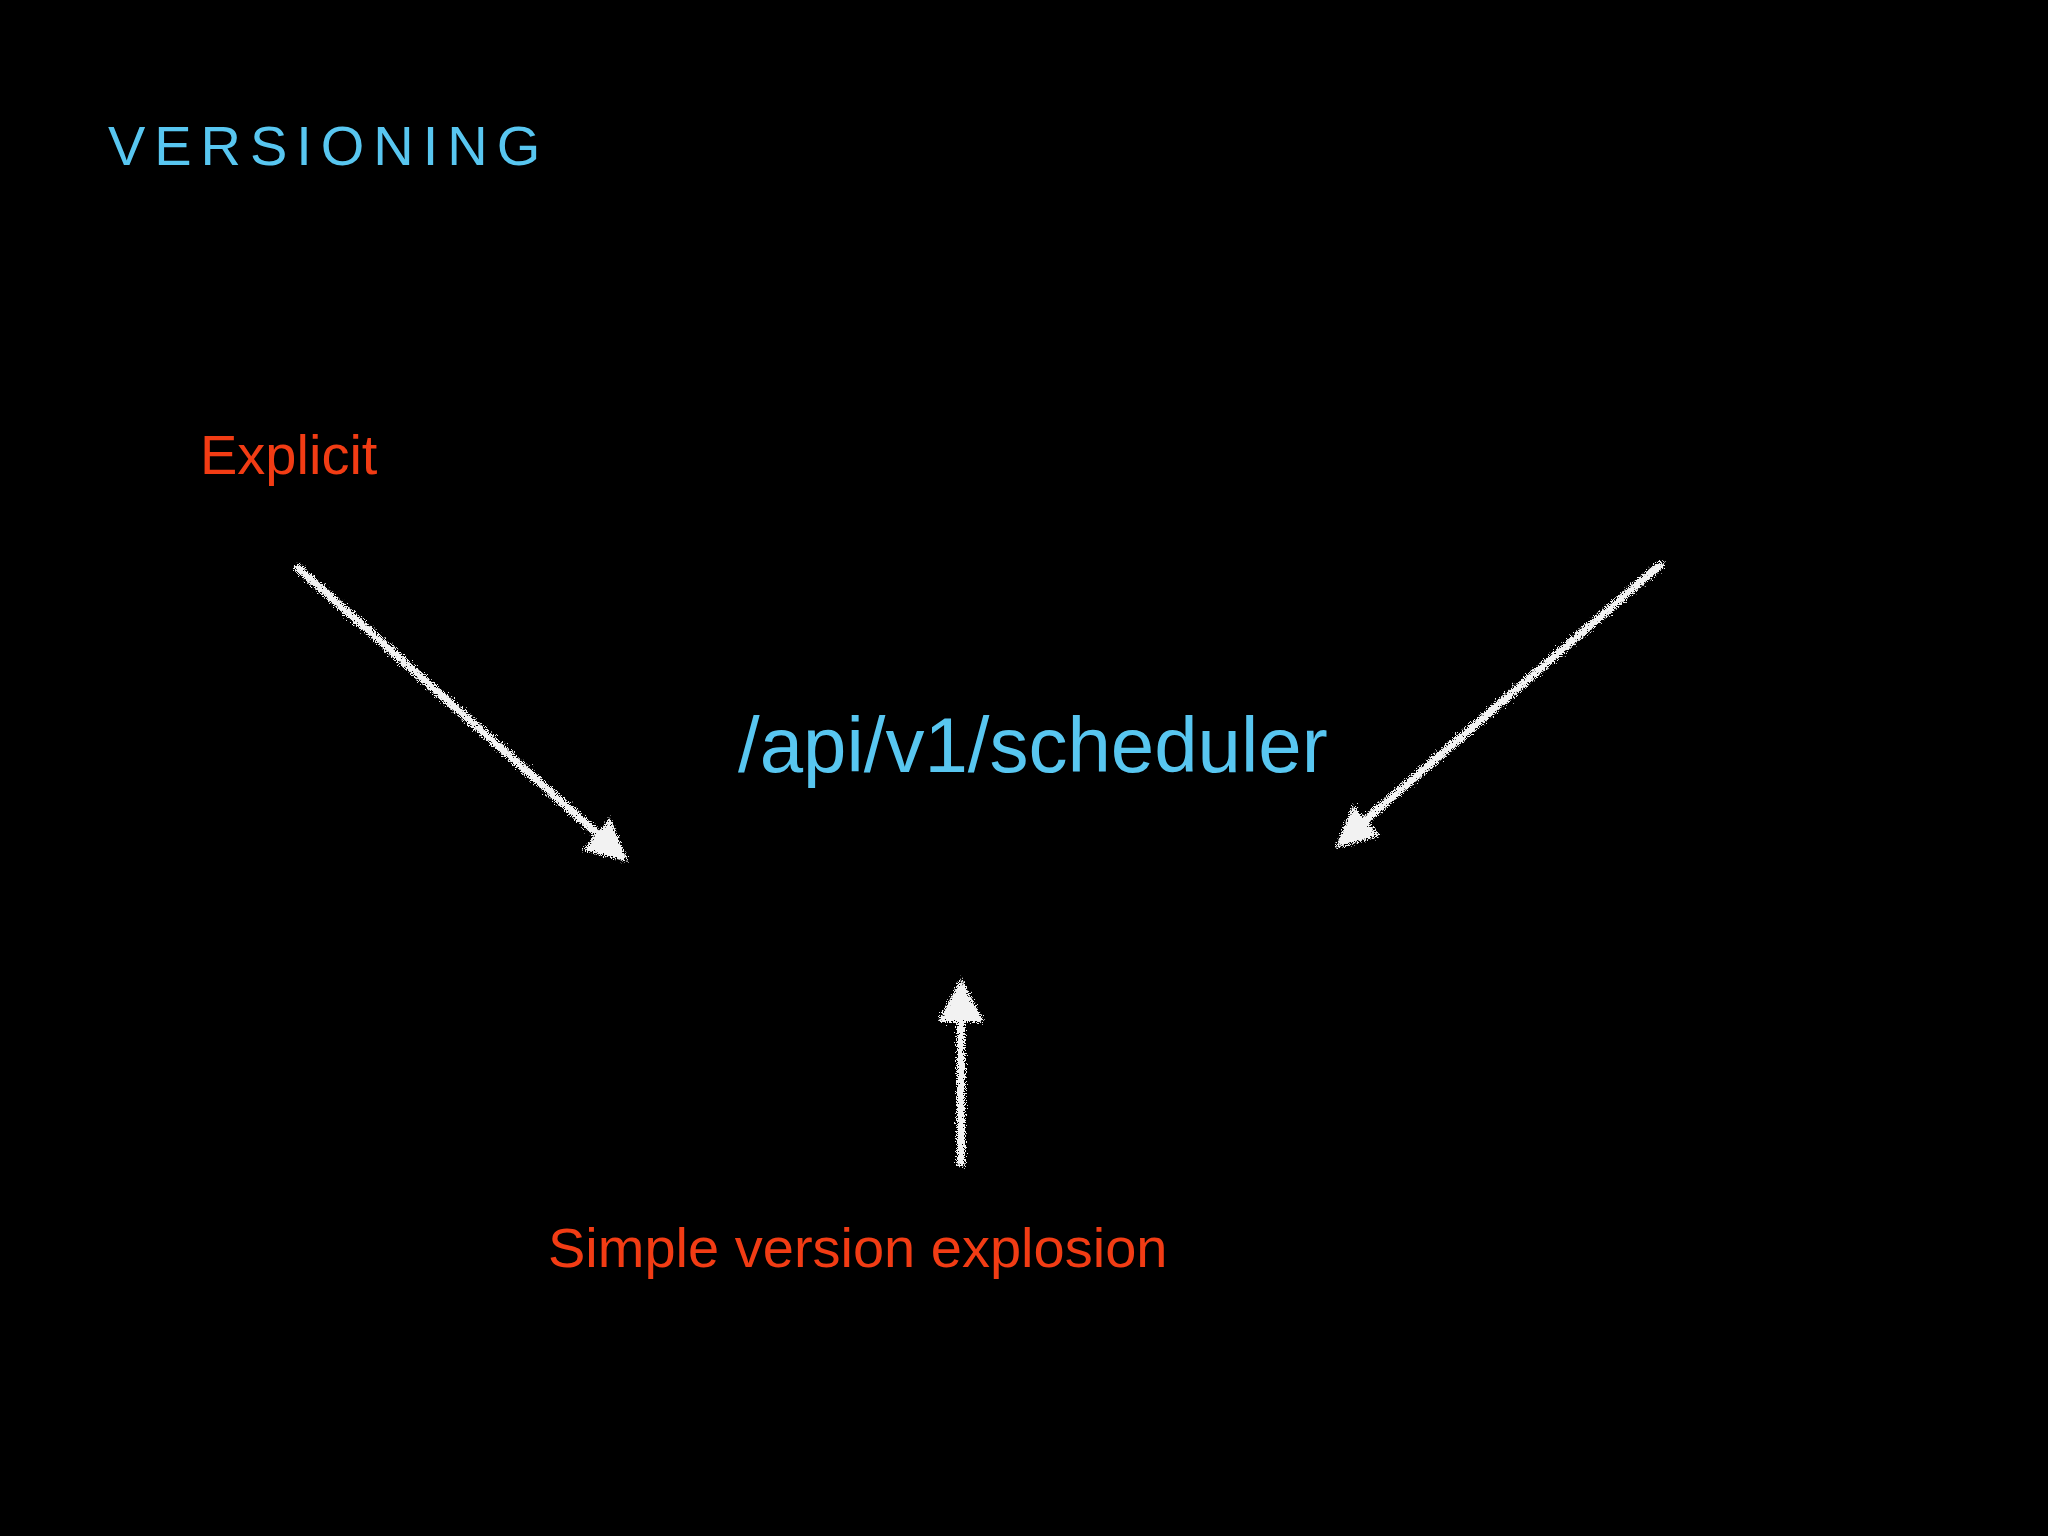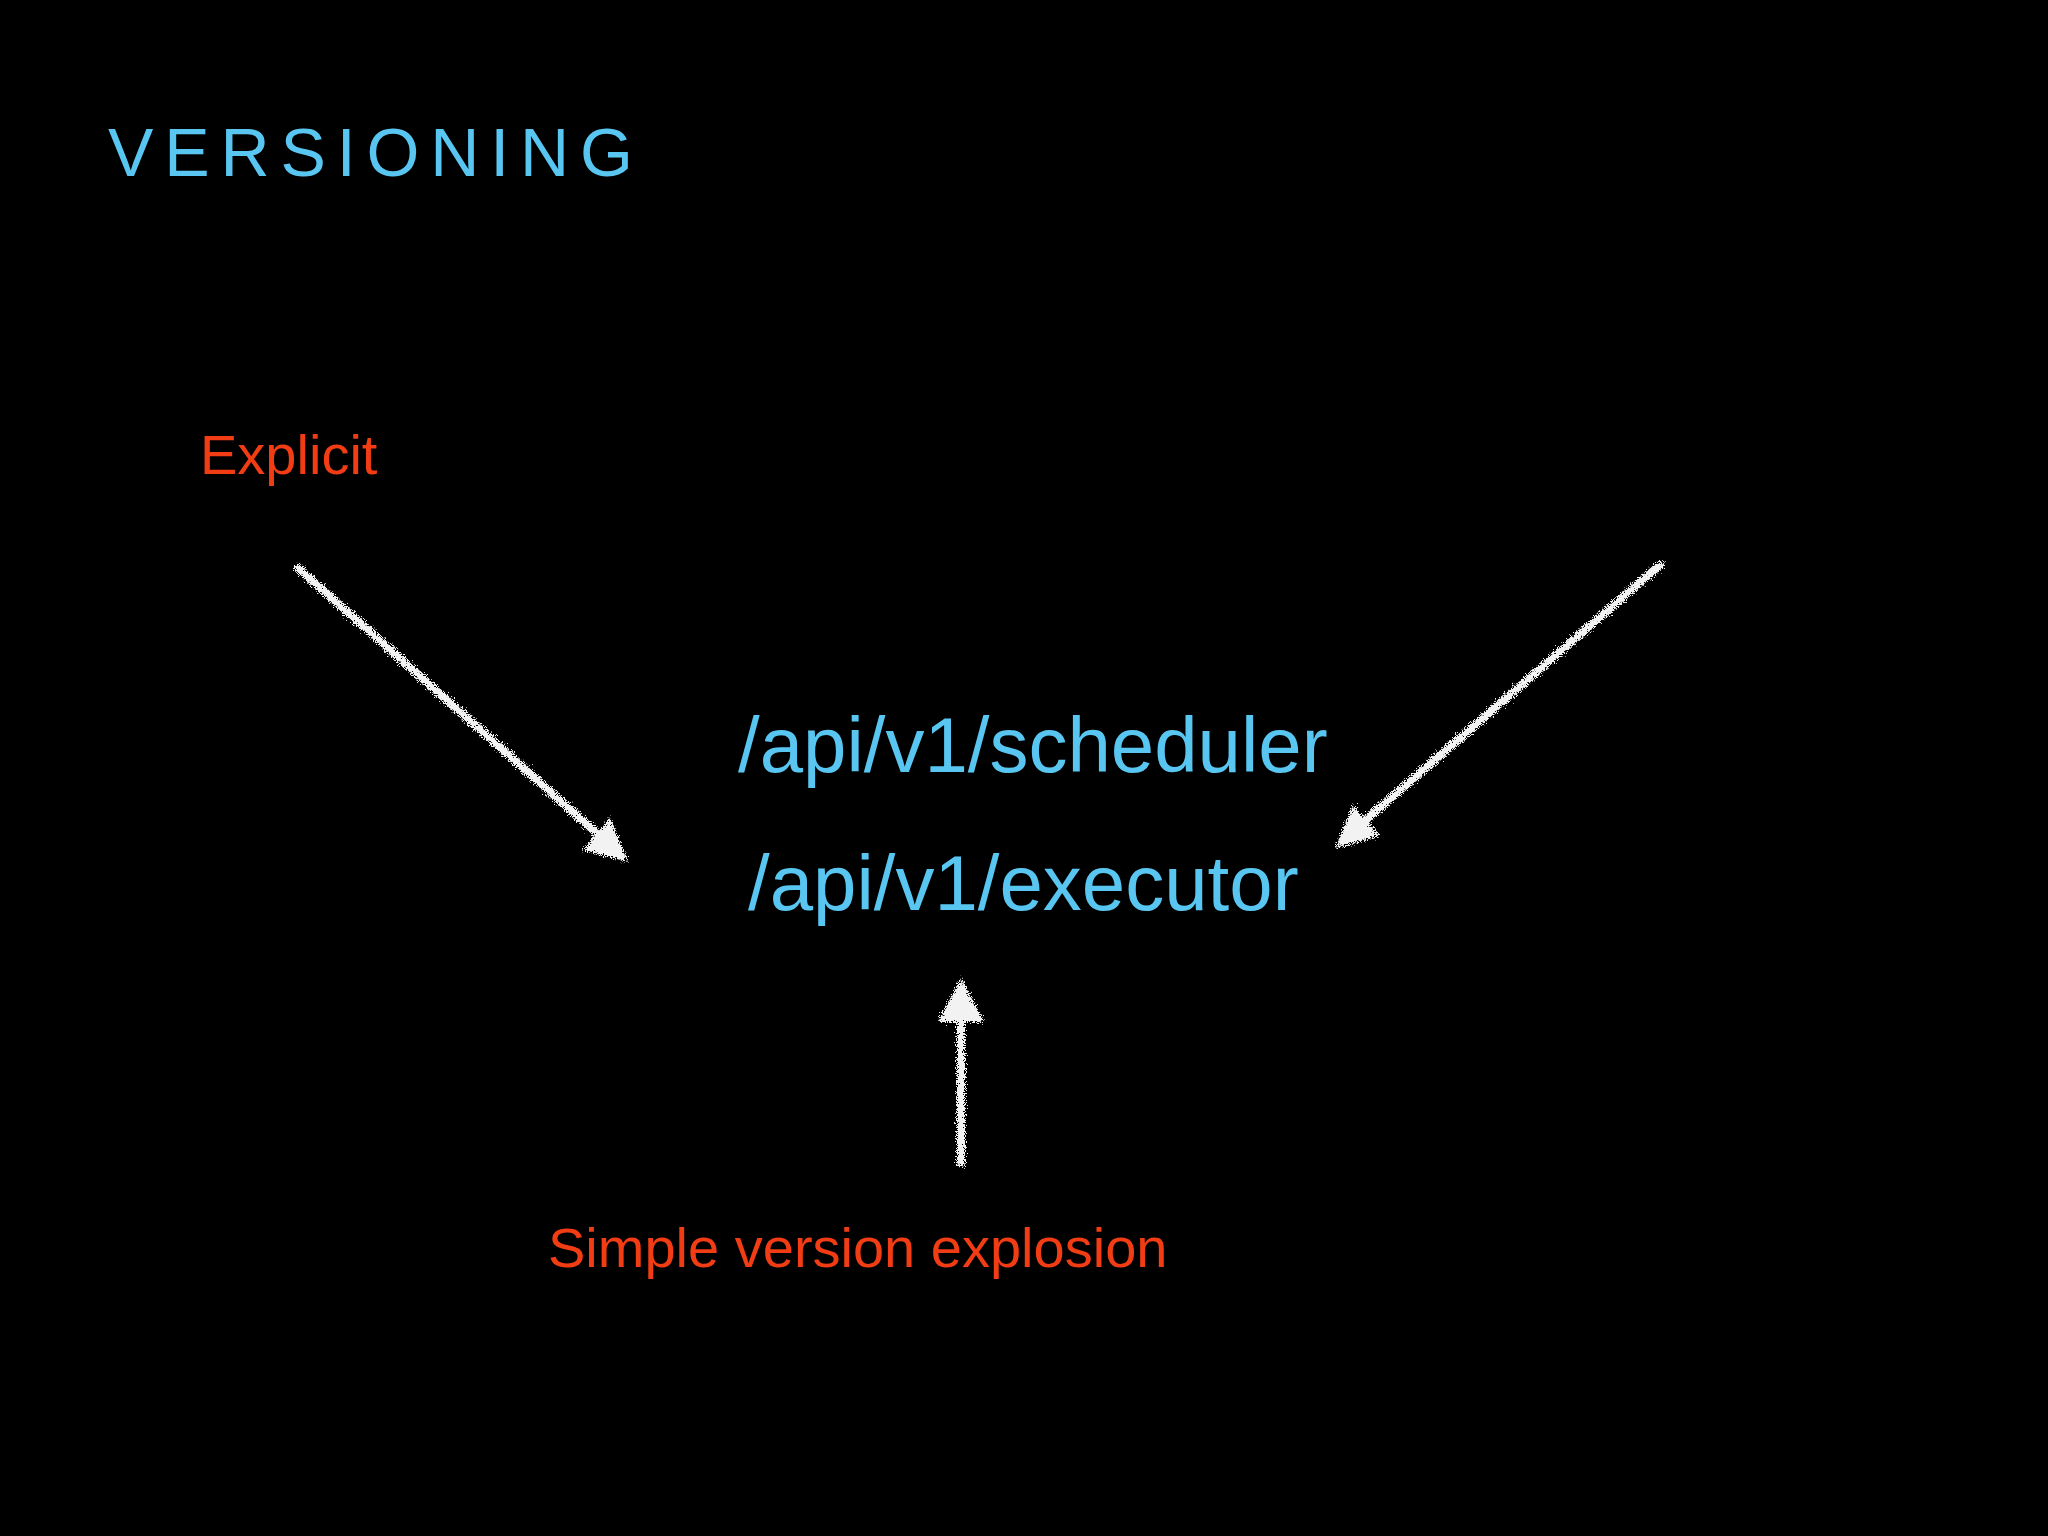--- a/index.html
+++ b/index.html
@@ -9,21 +9,21 @@
     --arrow:#F2F2F2;
   }
   html,body{margin:0;padding:0;background:var(--bg);}
   body{
     width:2048px;height:1536px;position:relative;overflow:hidden;
     font-family:"Liberation Sans", sans-serif;
   }
   .slide{position:absolute;inset:0;background:var(--bg);}
   .txt{position:absolute;line-height:1;white-space:nowrap;}
   .title{
-    left:108px;top:118px;font-size:68px;letter-spacing:0.16em;
+    left:108px;top:118px;font-size:56px;letter-spacing:0.16em;
     color:var(--blue);font-weight:400;
   }
   .label-red{color:var(--red);font-size:56px;}
   .label-blue{color:var(--blue);font-size:78px;margin-left:41px;}
   .explicit{left:200px;top:427px;}
   .simple{left:1632px;top:429px;}
   .endpoint-1{left:697px;top:706px;}
   .endpoint-2{left:707px;top:844px;}
   .avoid{left:548px;top:1220px;}
   svg.arrows{position:absolute;left:0;top:0;width:2048px;height:1536px;}
@@ -35,21 +35,20 @@
 
 <div class="slide">
 
   <div class="txt title">VERSIONING</div>
 
   <div class="txt label-red explicit">Explicit</div>
 
 
   <div class="txt label-blue endpoint-1">/api/v1/scheduler</div>
 
-  <div class="txt label-blue endpoint-2">/api/v1/executor</div>
 
   <div class="txt label-red avoid">Simple version explosion</div>
 
   <svg class="arrows" viewBox="0 0 2048 1536">
     <defs>
       <filter id="chalk" x="-20%" y="-20%" width="140%" height="140%">
         <feTurbulence type="fractalNoise" baseFrequency="0.9" numOctaves="4" result="noise"></feTurbulence>
         <feDisplacementMap in="SourceGraphic" in2="noise" scale="11" xChannelSelector="R" yChannelSelector="G"></feDisplacementMap>
       </filter>
     </defs>

